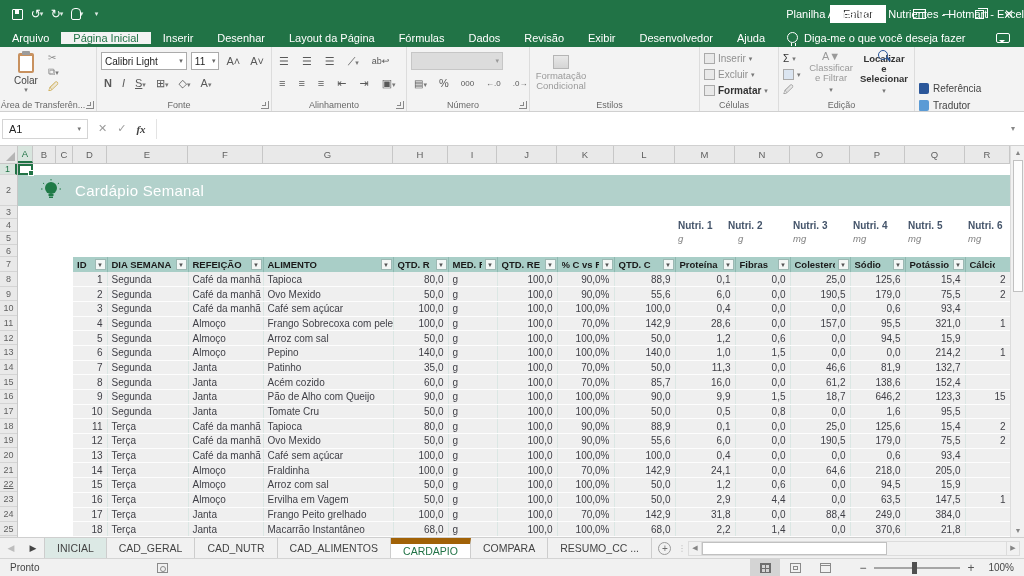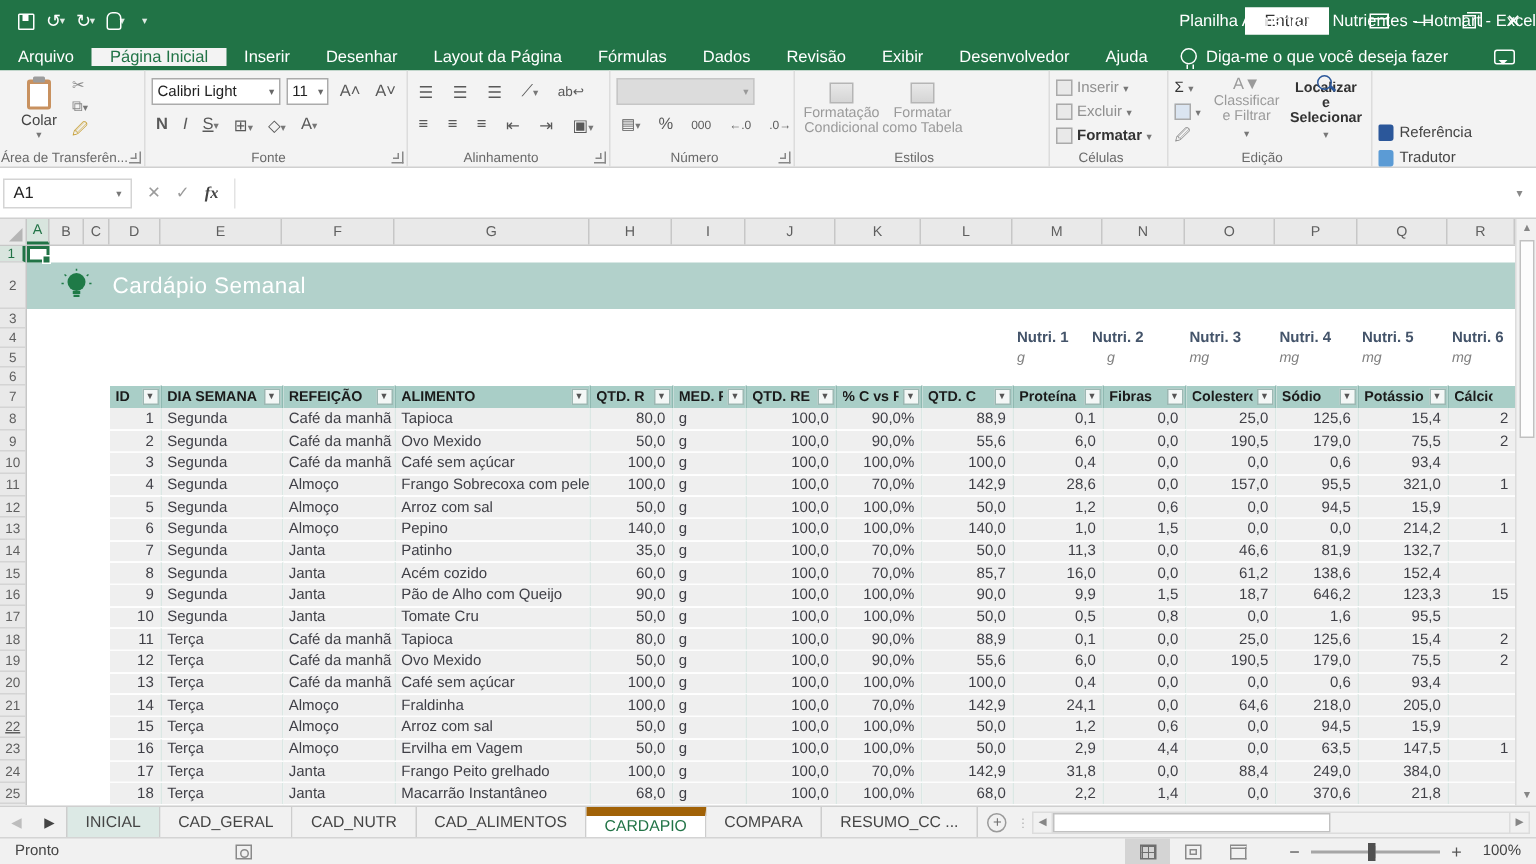--- a/index.html
+++ b/index.html
@@ -276,24 +276,20 @@
       <span class="glabel">Número</span>
       <span class="launcher"></span>
     </div>
 
     <div class="rgroup" style="width:170px;">
       <div style="display:flex;">
         <div class="stylebtn">
           <span class="sticon"></span>
           <span>Formatação Condicional</span>
         </div>
-        <div class="stylebtn">
-          <span class="sticon"></span>
-          <span>Formatar como Tabela</span>
-        </div>
       </div>
       <span class="glabel">Estilos</span>
     </div>
 
     <div class="rgroup" style="width:79px;">
       <div class="editcol">
         <span class="cellrow">
             <span class="mini"></span>
             <span>Inserir</span>
             <span class="dds">▾</span>

